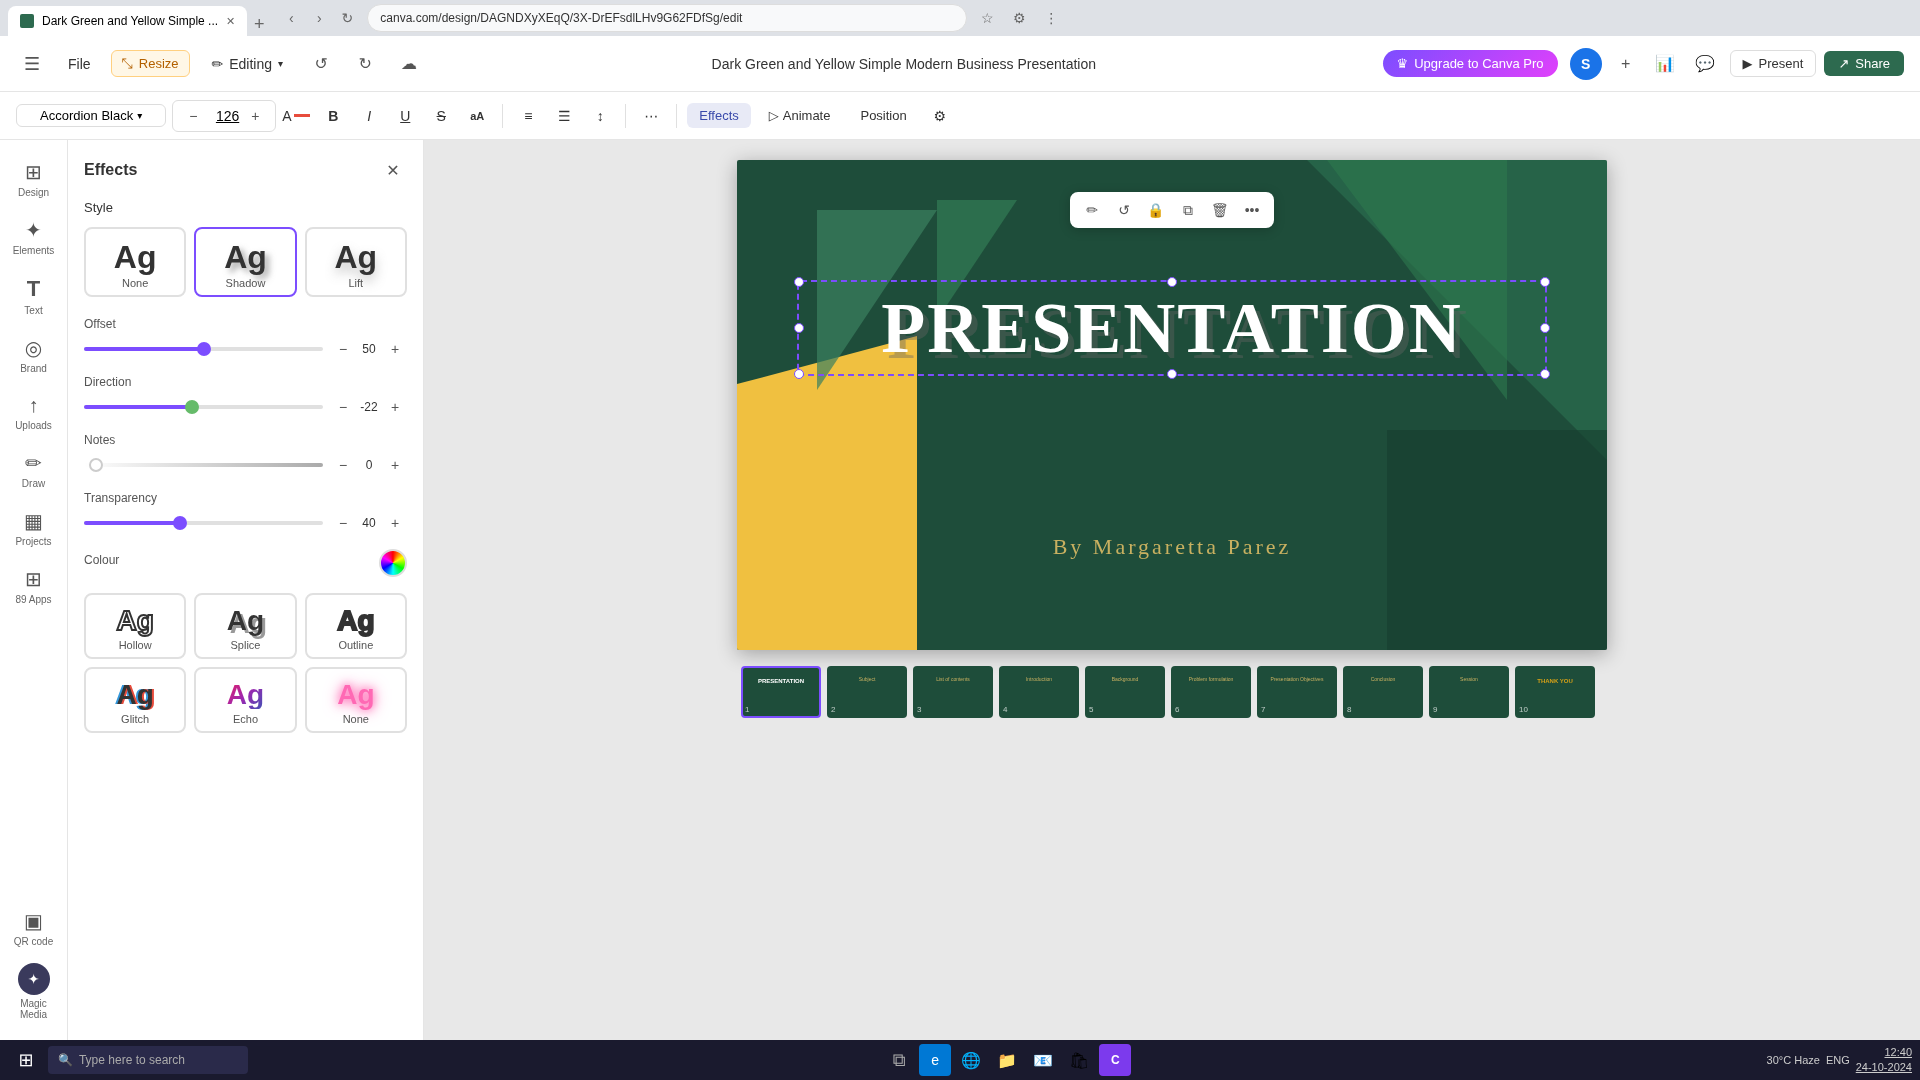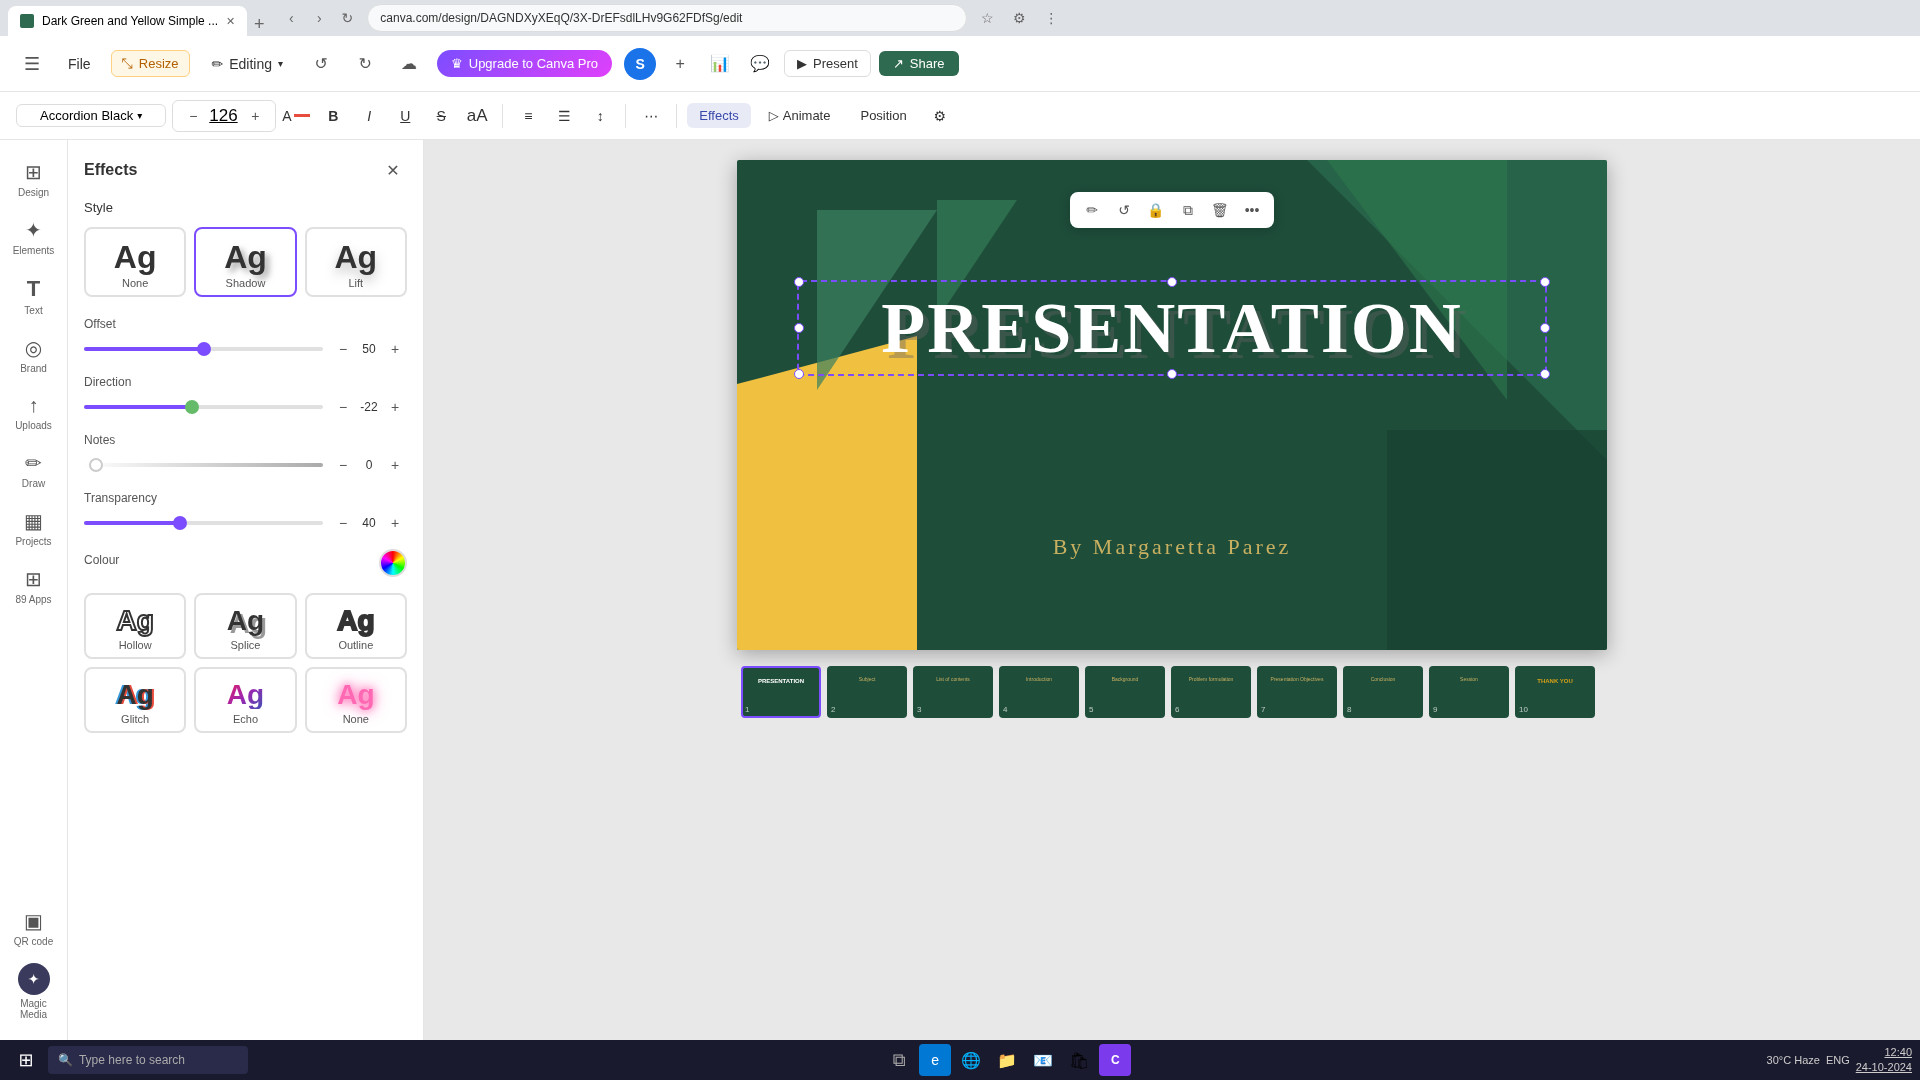--- a/index.html
+++ b/index.html
@@ -180,20 +180,21 @@
     <span>Resize</span>
   </div>
   <div class="editing-btn">
     <span style="font-size:14px;">✏</span>
     <span>Editing</span>
     <span style="font-size:10px;">▾</span>
   </div>
   <div class="undo-btn">↺</div>
   <div class="redo-btn">↻</div>
   <div class="cloud-btn">☁</div>
+  <div class="page-title">Dark Green and Yellow Simple Modern Business Presentation</div>
   <div class="upgrade-btn">
     <span>♛</span>
     <span>Upgrade to Canva Pro</span>
   </div>
   <div class="right-actions">
     <div class="avatar-btn">S</div>
     <div class="icon-btn">+</div>
     <div class="icon-btn">📊</div>
     <div class="icon-btn">💬</div>
     <div class="present-btn">
@@ -207,37 +208,37 @@
   </div>
 </div>
 
 <div class="format-bar">
   <div class="font-selector">
     <span>Accordion Black</span>
     <span style="font-size:10px;">▾</span>
   </div>
   <div class="font-size-ctrl">
     <span class="stepper-btn">−</span>
-    <span style="font-size:17px;min-width:30px;text-align:left;border:none;text-decoration:underline;">126</span>
+    <span style="font-size:14px;min-width:30px;text-align:right;border:none;text-decoration:underline;">126</span>
     <span class="stepper-btn">+</span>
   </div>
   <div class="fmt-btn" style="color:#333;">A<span style="display:block;width:16px;height:3px;background:#e74c3c;margin:0 auto;"></span></div>
   <div class="fmt-btn">
       <b>B</b>
     </div>
   <div class="fmt-btn">
       <i>I</i>
     </div>
   <div class="fmt-btn">
       <u>U</u>
     </div>
   <div class="fmt-btn">
       <s>S</s>
     </div>
-  <div class="fmt-btn" style="font-size:17px;">aA</div>
+  <div class="fmt-btn" style="font-size:11px;font-weight:bold;">aA</div>
   <div class="divider"></div>
   <div class="fmt-btn">≡</div>
   <div class="fmt-btn">☰</div>
   <div class="fmt-btn">↕</div>
   <div class="divider"></div>
   <div class="fmt-btn">⋯</div>
   <div class="divider"></div>
   <button class="effects-active-btn">Effects</button>
   <div class="animate-btn">
     <span>▷</span>

